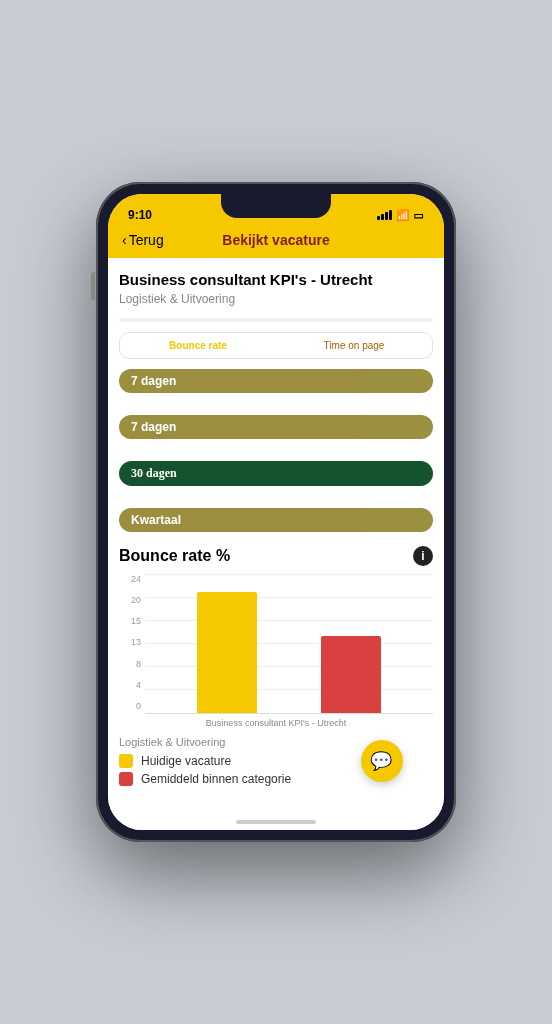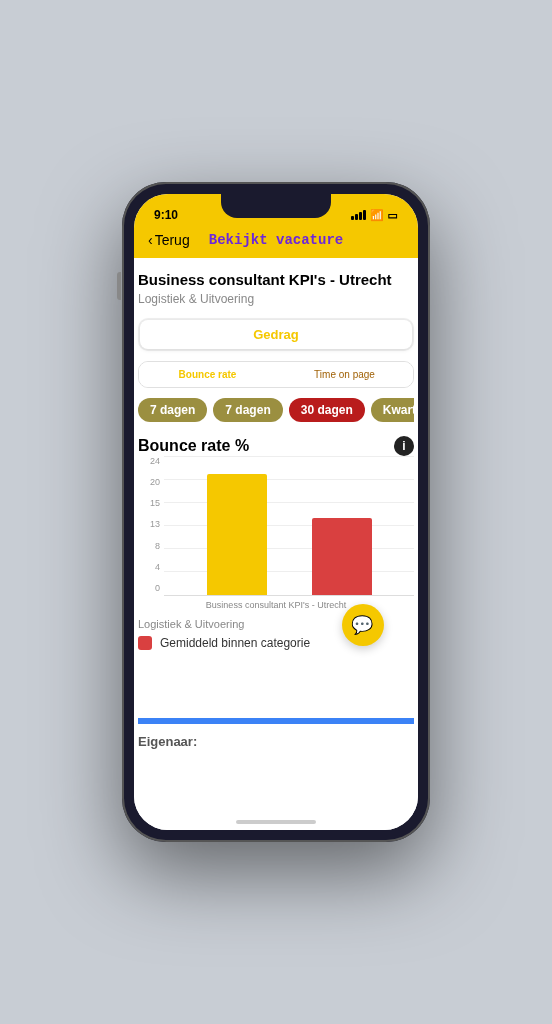--- a/index.html
+++ b/index.html
@@ -7,21 +7,21 @@
     body {
       background: #c8cdd4;
       display: flex;
       justify-content: center;
       align-items: center;
       min-height: 100vh;
       font-family: -apple-system, BlinkMacSystemFont, 'Helvetica Neue', Arial, sans-serif;
     }
 
     .phone {
-      width: 308px;
+      width: 360px;
       height: 660px;
       background: #1a1a2e;
       border-radius: 44px;
       padding: 12px;
       box-shadow: 0 30px 80px rgba(0,0,0,0.5), inset 0 0 0 2px #555;
       position: relative;
     }
 
     .phone-screen {
       width: 100%;
@@ -87,30 +87,29 @@
       align-items: center;
       gap: 2px;
       font-size: 14px;
       color: #000;
       font-weight: 500;
     }
 
     .nav-title {
       font-size: 14px;
       font-weight: 600;
-      color: #6d28d9;
-      font-family: Liberation Mono, monospace;
+      color: #7f1d1d;
     }
 
     
     .content {
       flex: 1;
       overflow-y: auto;
       background: #fff;
-      padding: 12px 4px;
+      padding: 12px 11px;
     }
 
     .content::-webkit-scrollbar { display: none; }
 
     
     .job-title {
       font-size: 15px;
       font-weight: 800;
       color: #000;
       line-height: 1.3;
@@ -179,43 +178,45 @@
     }
 
     .subtab-item.inactive {
       background: #fff;
       color: #a16207;
     }
 
     
     .filter-pills {
       display: flex;
-      gap: 6px;
+      gap: 22px;
       margin-bottom: 14px;
       overflow-x: auto;
+      flex-direction: column;
     }
     .filter-pills::-webkit-scrollbar { display: none; }
 
     .pill {
       padding: 5px 12px;
       border-radius: 20px;
       font-size: 12px;
       font-weight: 600;
       cursor: pointer;
       white-space: nowrap;
     }
 
-    .pill.active { background: #b91c1c; color: #fff; }
+    .pill.active { background: #14532d; color: #fff; font-family: Liberation Serif, serif; }
     .pill.inactive { background: #7a6a00; color: #fff; opacity: 0.75; }
 
     
     .chart-header {
       display: flex;
       justify-content: space-between;
       align-items: center;
+      margin-bottom: 8px;
     }
 
     .chart-title {
       font-size: 16px;
       font-weight: 800;
       color: #000;
     }
 
     .info-icon {
       width: 20px;
@@ -413,21 +414,20 @@
       </div>
       <div class="nav-title">Bekijkt vacature</div>
     </div>
 
     <div class="content">
 
       <div class="job-title">Business consultant KPI's - Utrecht</div>
       <div class="job-subtitle">Logistiek &amp; Uitvoering</div>
 
       <div class="tab-group">
-        <div class="tab-item active">Gedrag</div>
       </div>
 
       <div class="subtab-group">
         <div class="subtab-item active">Bounce rate</div>
         <div class="subtab-item inactive">Time on page</div>
       </div>
 
       <div class="filter-pills">
         <div class="pill inactive">7 dagen</div>
         <div class="pill inactive">7 dagen</div>
@@ -466,20 +466,24 @@
               <div class="bar bar-yellow" style="height: 87%;"></div>
               <div class="bar bar-red" style="height: 55%;"></div>
             </div>
           </div>
         </div>
         <div class="chart-label">Business consultant KPI's - Utrecht</div>
       </div>
 
       <div class="legend-title">Logistiek &amp; Uitvoering</div>
       <div class="legend-item">
+        <div class="legend-dot" style="background:#f5c800;"></div>
+        <span>Huidige vacature</span>
+      </div>
+      <div class="legend-item">
         <div class="legend-dot" style="background:#d94040;"></div>
         <span>Gemiddeld binnen categorie</span>
       </div>
 
       <div style="display:flex; justify-content:flex-end; margin-top: 14px;">
         <div class="fab" style="position:relative; width:42px; height:42px; background:#f5c800; border-radius:50%; display:flex; align-items:center; justify-content:center; box-shadow:0 3px 10px rgba(0,0,0,0.2); cursor:pointer;">
           <span style="font-size:18px;">💬</span>
         </div>
       </div>
 

